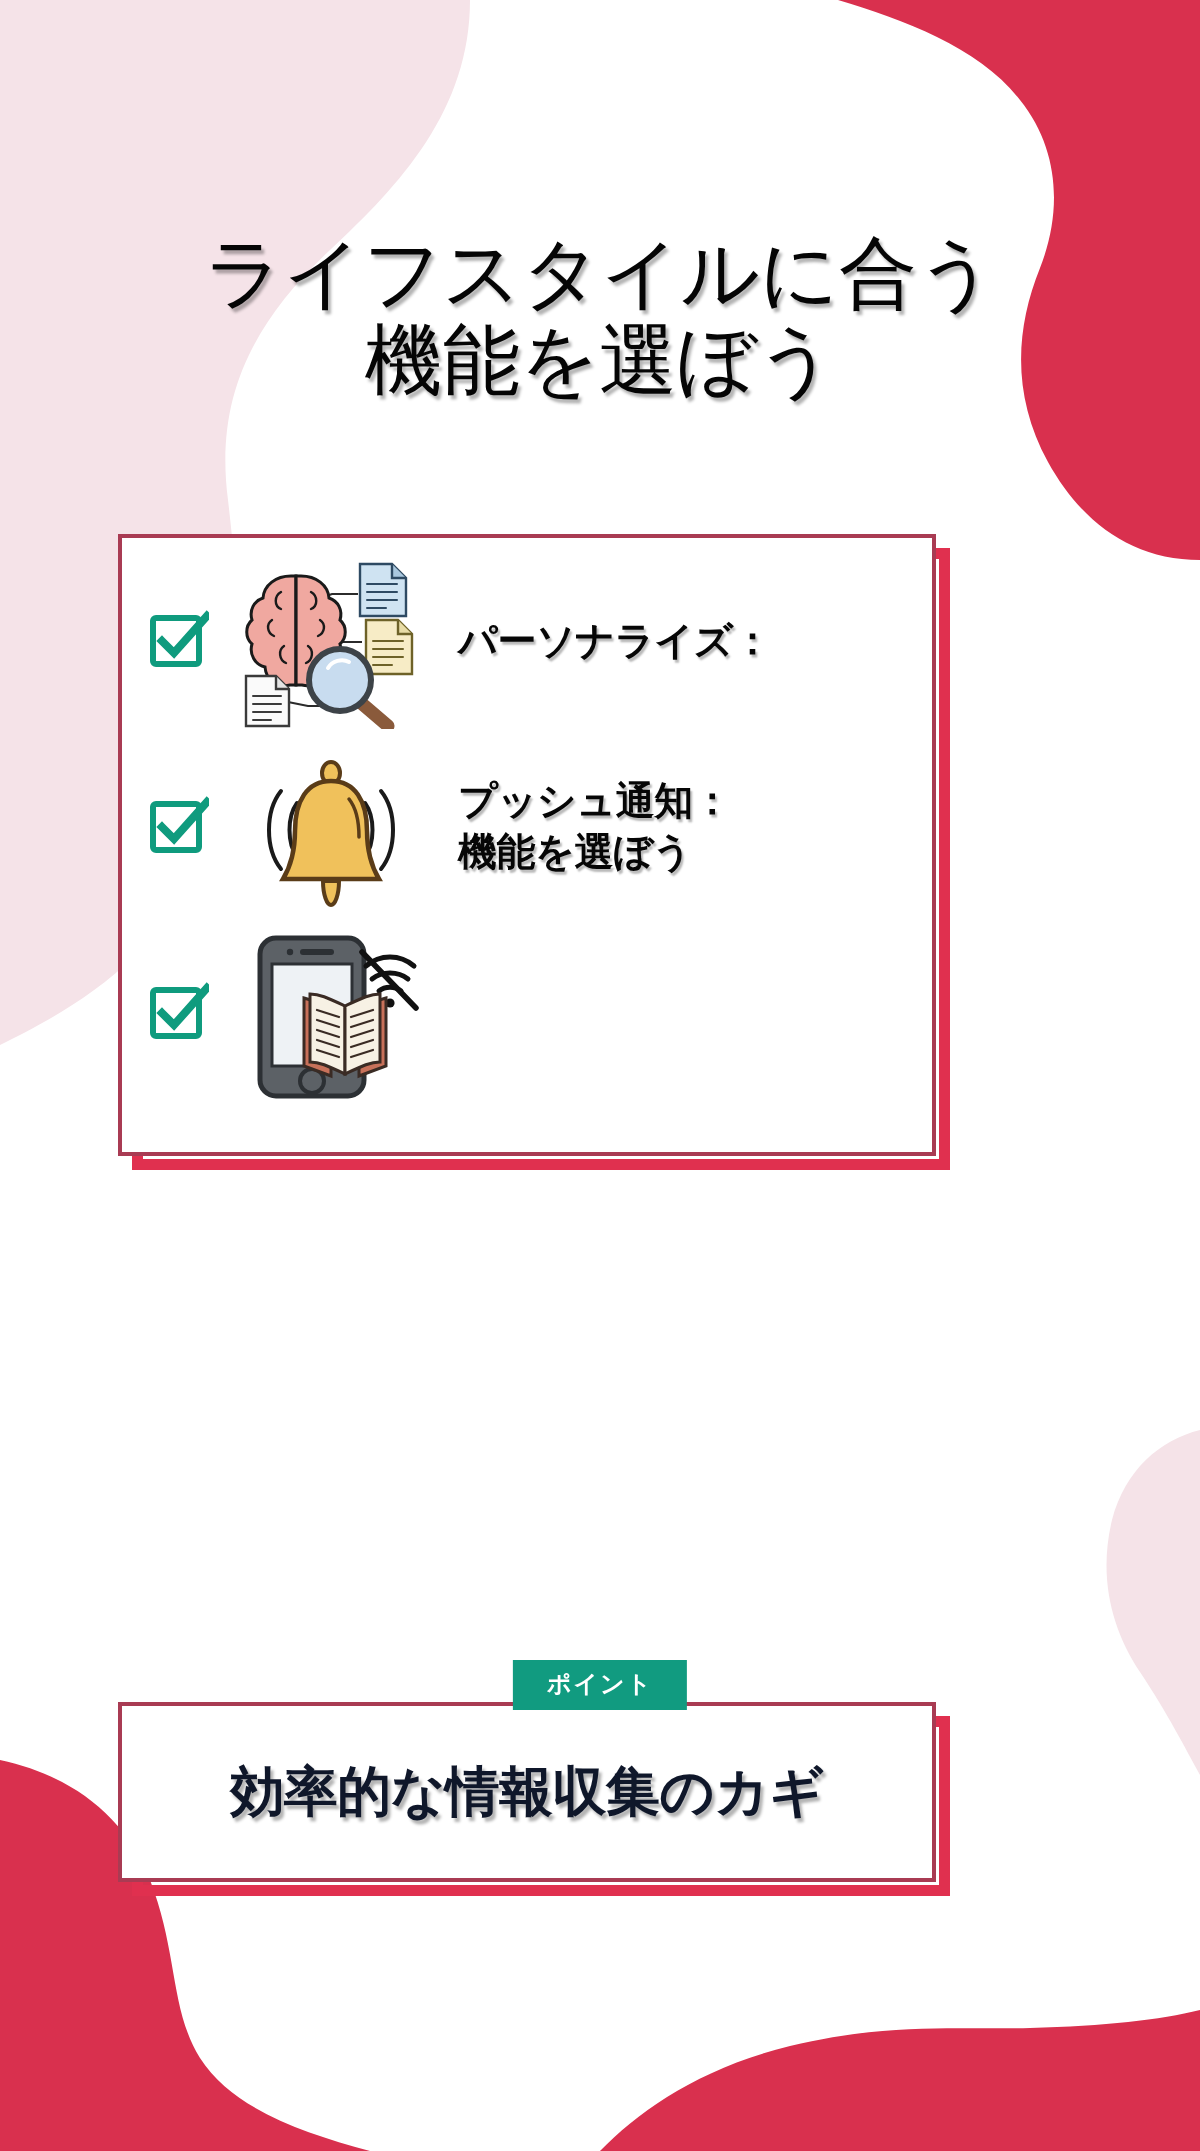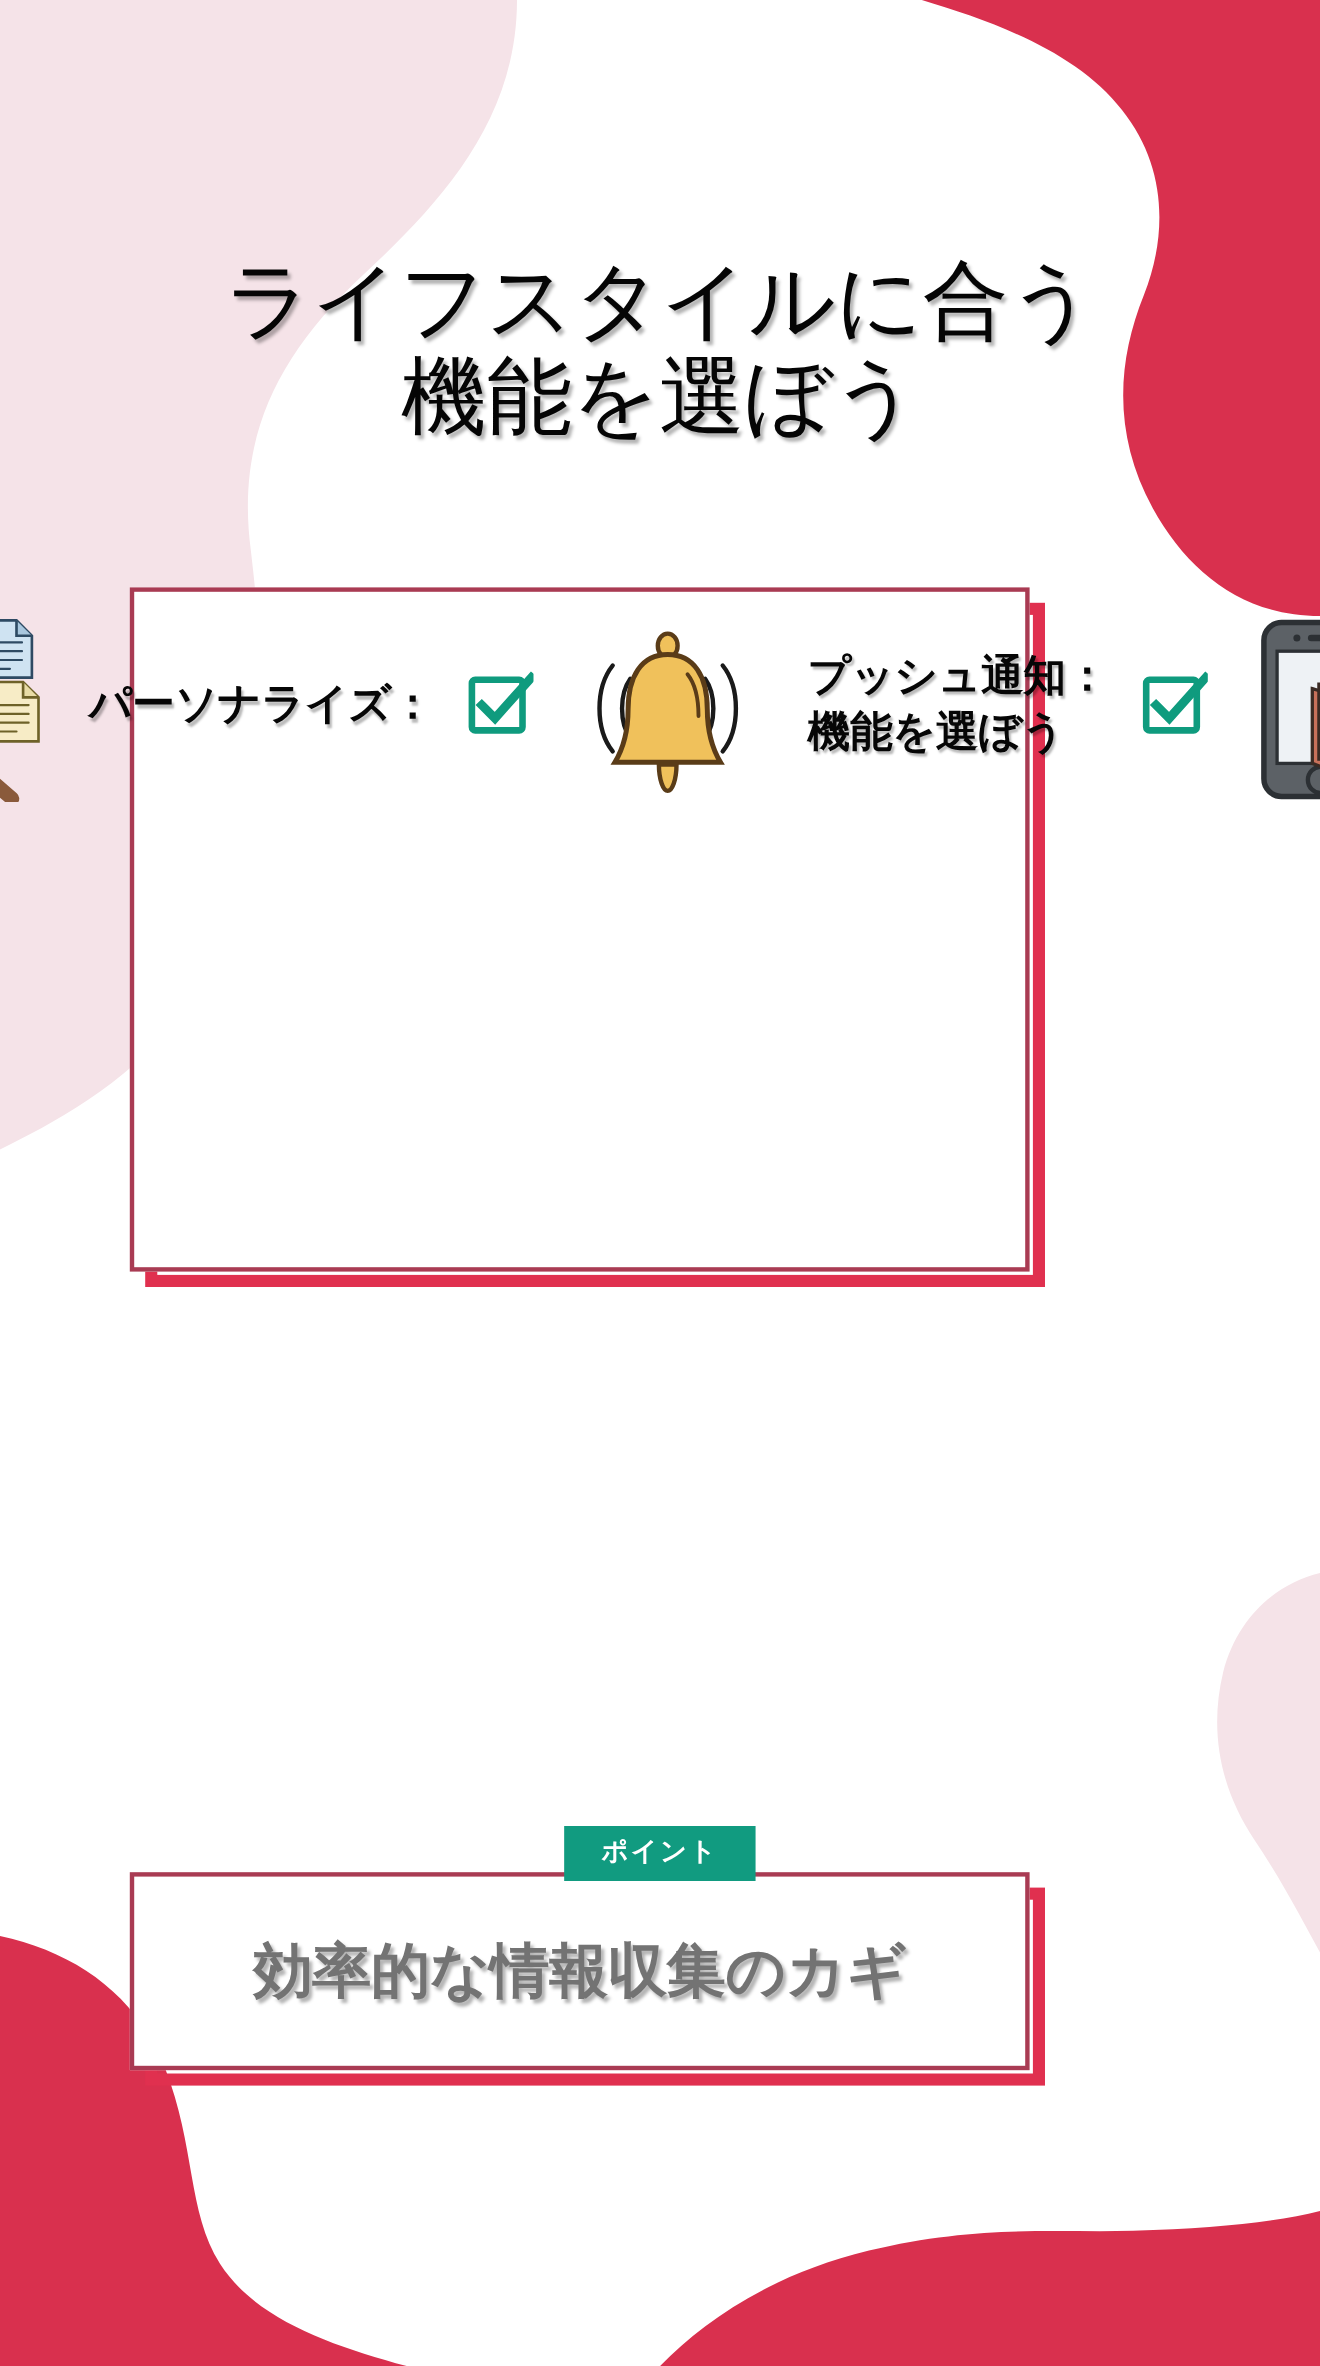--- a/index.html
+++ b/index.html
@@ -82,23 +82,23 @@
     box-sizing: border-box;
   }
 
   .feature-list {
     position: absolute;
     left: 0;
     top: 0;
     width: 100%;
     height: 100%;
     display: flex;
-    flex-direction: row;
-    justify-content: center;
-    padding: 14px 0 14px 12px;
+    flex-direction: column;
+    justify-content: flex-start;
+    padding: 14px 0 14px 0;
     box-sizing: border-box;
   }
 
   .feature-row {
     display: flex;
     align-items: center;
     height: 186px;
     padding-left: 12px;
   }
 
@@ -160,21 +160,21 @@
     position: absolute;
     inset: 0;
     background: #ffffff;
     border: 4px solid #A93B53;
     box-sizing: border-box;
     display: flex;
     align-items: center;
     justify-content: center;
   }
   .summary-text {
-    color: #737373;
+    color: #0f172a;
     font-weight: 700;
     font-size: 54px;
     letter-spacing: -0.5px;
     text-shadow: 3px 4px 3px rgba(0,0,0,0.30);
     white-space: nowrap;
   }
 </style>
 </head>
 <body>
 

